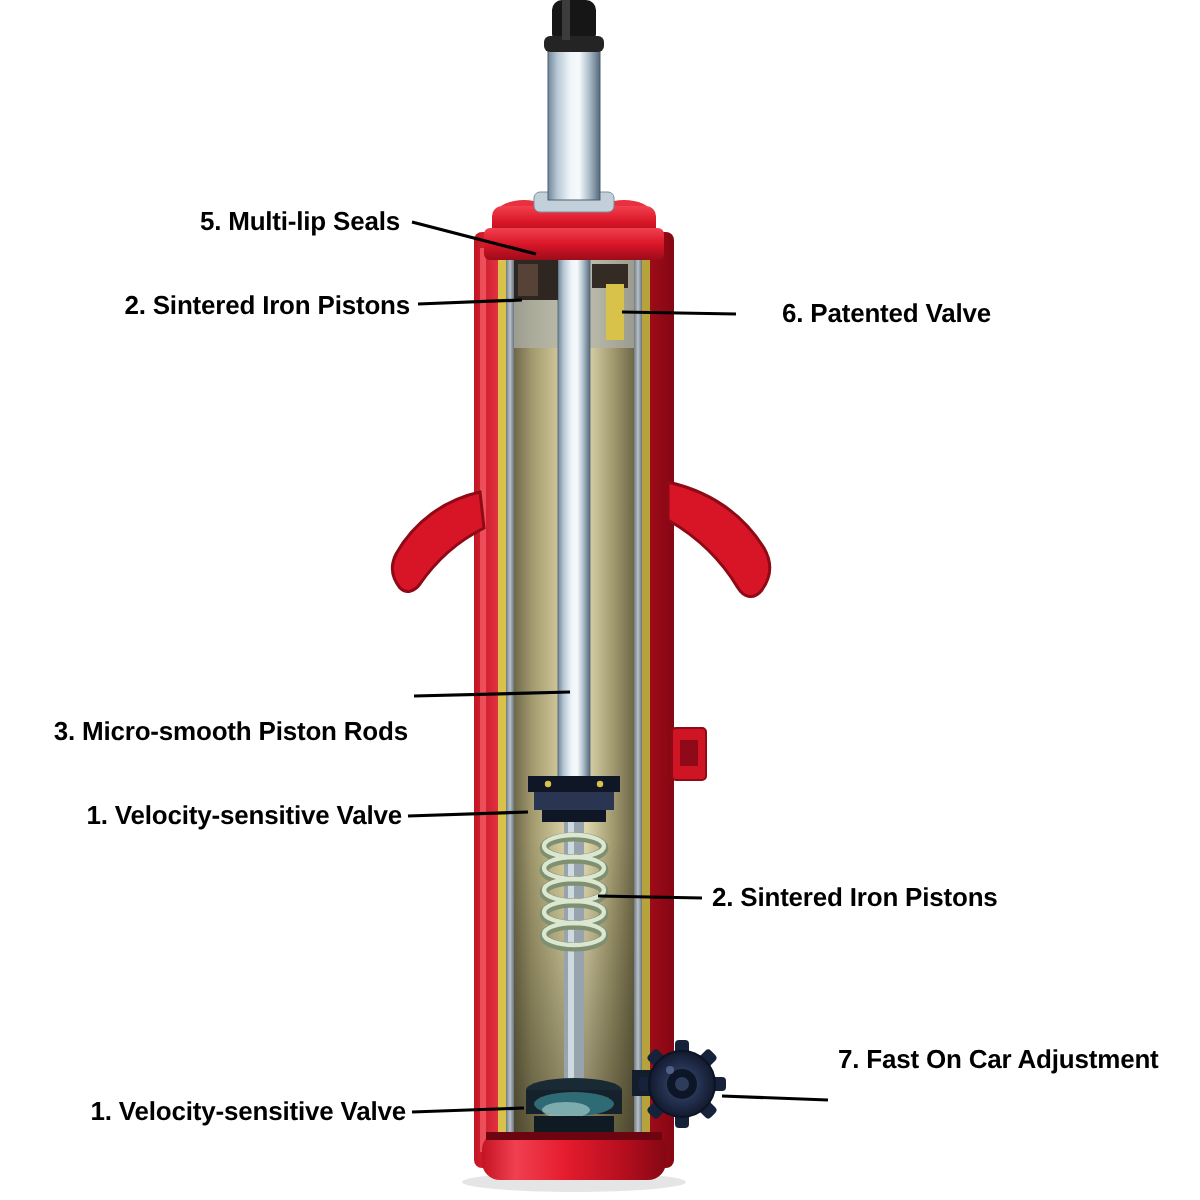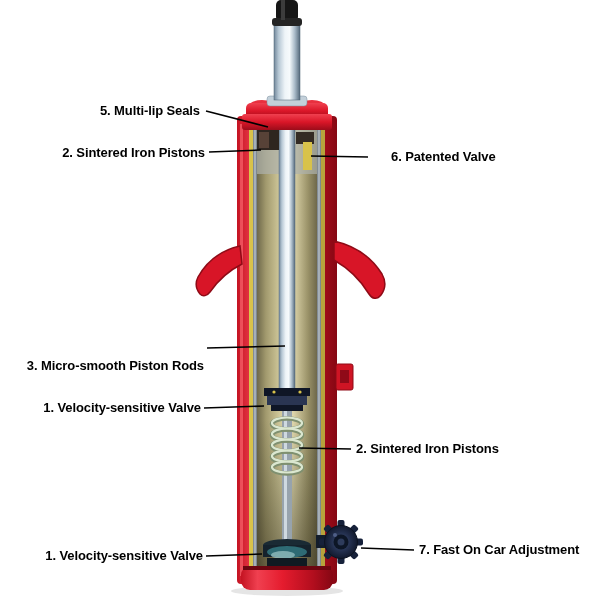--- a/index.html
+++ b/index.html
@@ -196,15 +196,15 @@
   <div class="callout" style="top:149px;left:391px;">6. Patented Valve</div>
 
   <div class="callout" style="top:340px;right:396px;margin-top:18px;">3. Micro-smooth Piston Rods</div>
 
   <div class="callout" style="top:400px;right:399px;">1. Velocity-sensitive Valve</div>
 
   <div class="callout" style="top:441px;left:356px;">2. Sintered Iron Pistons</div>
 
   <div class="callout" style="top:548px;right:397px;">1. Velocity-sensitive Valve</div>
 
-  <div class="callout" style="top:542px;left:419px;">7. Fast On Car Adjustment</div>
+  <div class="callout" style="top:522px;left:419px;">7. Fast On Car Adjustment</div>
 
 </div>
 
 </body></html>

